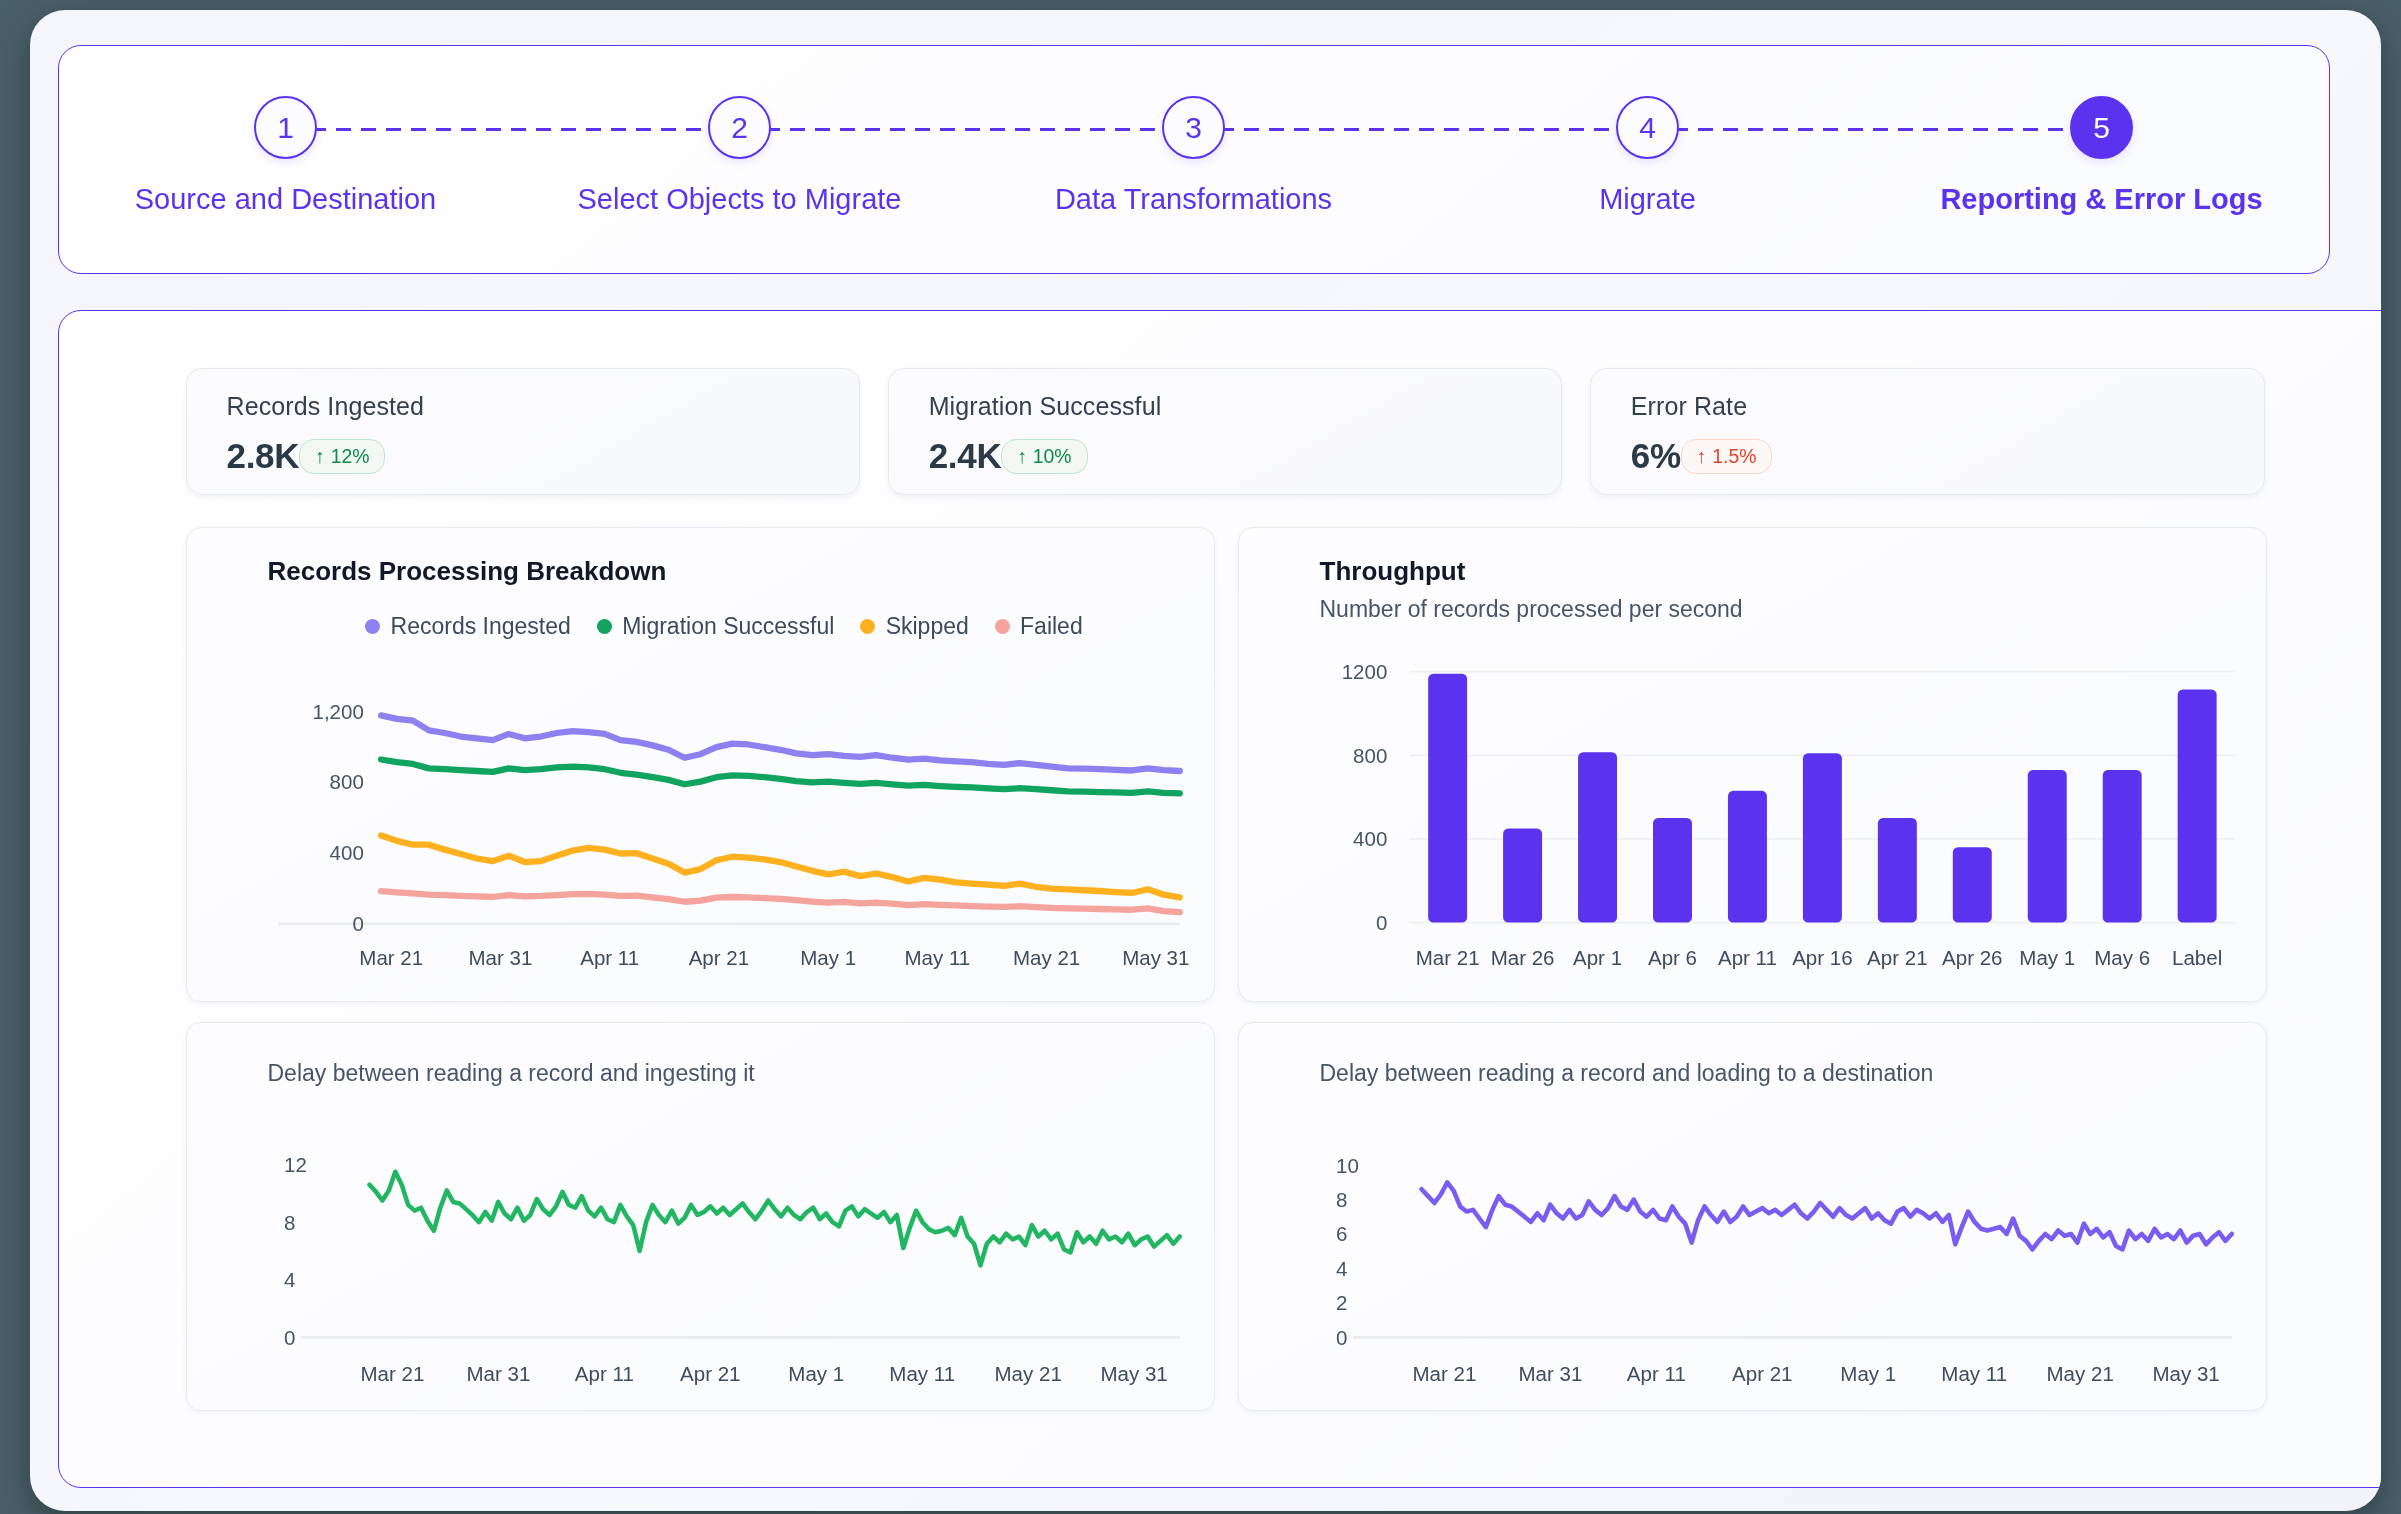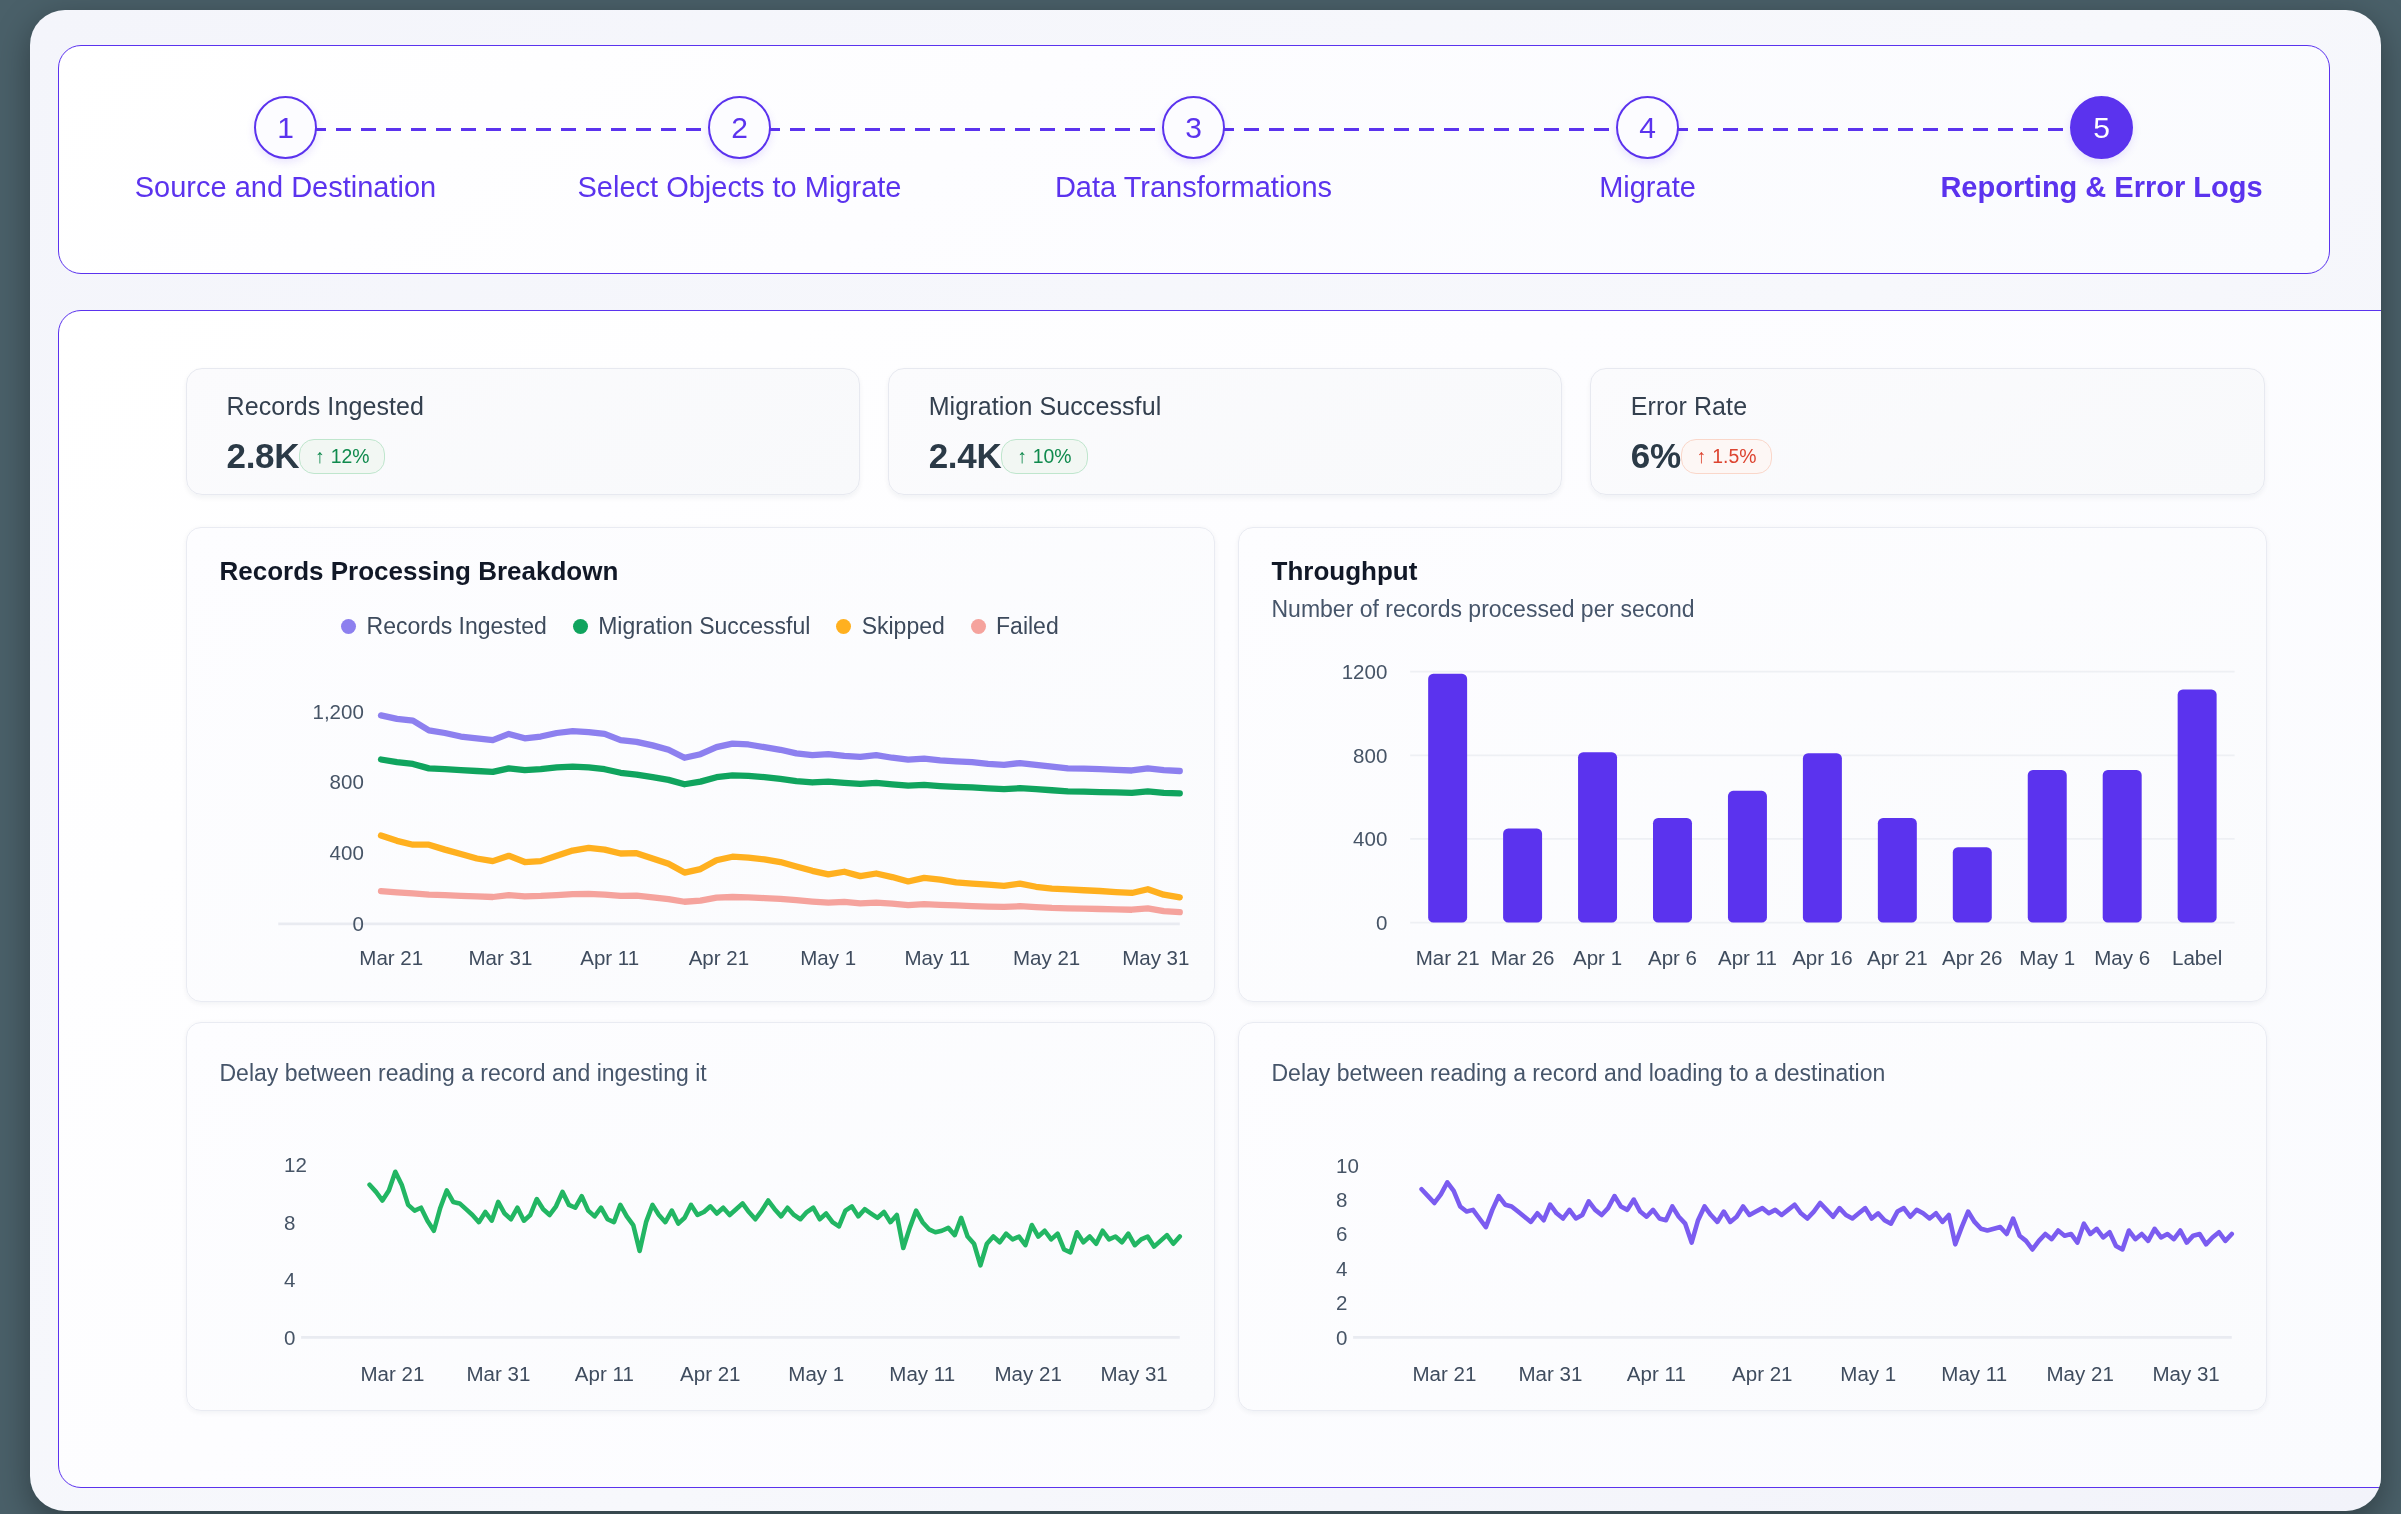--- a/index.html
+++ b/index.html
@@ -51,21 +51,21 @@
     font-size: 30px; font-weight: 400;
     z-index: 3;
     box-shadow: 0 3.4px 8px rgba(91,51,238,.13);
   }
   .step.active .step-circle {
     background: #5b33ee;
     color: #ffffff;
     font-weight: 500;
   }
   .step-label {
-    margin-top: 12px;
+    margin-top: 24px;
     font-size: 29px;
     color: #5b33ee;
     white-space: nowrap;
   }
   .step.active .step-label { font-weight: 700; }
   .connector {
     position: absolute;
     top: 82px;
     height: 3.4px;
     z-index: 1;
@@ -135,20 +135,21 @@
     grid-template-rows: 475px 389px;
     gap: 20px 23px;
   }
   .chart-card {
     background: linear-gradient(150deg,#fdfdff 0%,#fafbfd 100%);
     border: 1.1px solid #e9ebf2;
     border-radius: 15px;
     box-shadow: 0 1.7px 5.1px rgba(28,38,60,.05);
     position: relative;
     overflow: hidden;
+    padding-left: 48px;
   }
   .chart-head { padding: 27.5px 0 0 33px; }
   .chart-title { font-size: 26px; font-weight: 700; color: #111827; }
   .chart-sub { font-size: 23px; color: #46556a; margin-top: 9.2px; }
 
   .legend {
     display: flex; align-items: center; justify-content: center;
     gap: 26px;
     margin-top: 26px;
   }

